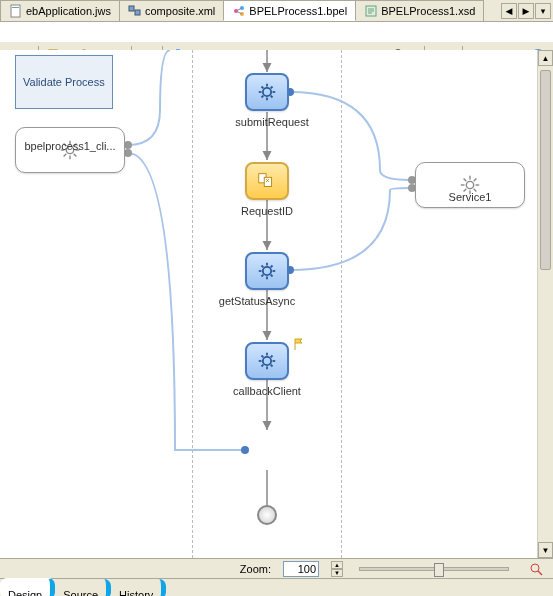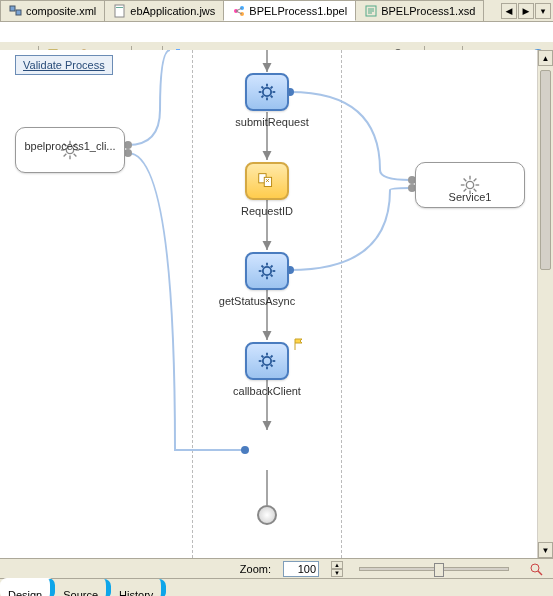--- a/index.html
+++ b/index.html
@@ -19,21 +19,21 @@
 .tsep { width: 1px; height: 20px; background: #aca899; margin: 0 2px; }
 .dropdown-arrow { font-size: 7px; margin-left: 1px; color: #666; }
 .spacer { flex: 1; }
 
 
 .canvas-wrap { position: absolute; top: 50px; left: 0; right: 16px; bottom: 38px; background: #fff; overflow: hidden; }
 .vscroll { position: absolute; top: 50px; right: 0; width: 16px; bottom: 38px; background: #ece9d8; border-left: 1px solid #d4d0c8; }
 .vscroll-thumb { position: absolute; top: 20px; left: 2px; right: 2px; height: 200px; background: #d4d0c8; border: 1px solid #aca899; border-radius: 2px; }
 .vscroll-btn { position: absolute; left: 0; right: 0; height: 16px; background: #ece9d8; border: 1px solid #aca899; display:flex; align-items:center; justify-content:center; font-size:8px; }
 
-.validate-btn { position: absolute; top: 5px; left: 15px; padding: 3px 7px; border: 1px solid #6b8cb5; background: #eaf0f8; color: #2a4d7a; cursor: pointer; font-size: 11px; text-decoration: underline; }
+.validate-btn { position: absolute; top: 5px; left: 15px; padding: 20px 7px; border: 1px solid #6b8cb5; background: #eaf0f8; color: #2a4d7a; cursor: pointer; font-size: 11px; }
 
 
 .lane-border { position: absolute; border-left: 1px dashed #bbb; border-right: 1px dashed #bbb; top: 0; bottom: 0; }
 
 
 .node-box { position: absolute; border: 2px solid; border-radius: 8px; display: flex; align-items: center; justify-content: center; background: #fff; box-shadow: 0 1px 2px rgba(0,0,0,0.15); }
 .node-box.rounded-big { border-radius: 10px; }
 .gear { width: 22px; height: 22px; }
 .node-label { position: absolute; font-size: 11px; color: #333; text-align: center; width: 120px; }
 
@@ -59,37 +59,37 @@
 .bottomtabs { position: absolute; left: 0; right: 0; bottom: 0; height: 18px; background: #ece9d8; border-top: 1px solid #aca899; display: flex; }
 .btab { padding: 10px 8px; border-right: 5px solid #0ea5e9; font-size: 11px; cursor: pointer; border-radius: 7px; }
 .btab.active { background: #fff; border-top: 1px solid #fff; margin-top: -1px; }
 
 .eye-icon, .help-icon { width:16px; height:16px; }
 </style>
 </head>
 <body>
 
 <div class="tabbar">
+  <div class="tab">
+    <span class="tab-icon">
+        <svg viewBox="0 0 14 14">
+          <rect x="2" y="1" width="9" height="12" fill="#fff" stroke="#888"></rect>
+          <rect x="3" y="3" width="7" height="1" fill="#6a9"></rect>
+        </svg>
+      </span>
+    <span>ebApplication.jws</span>
+  </div>
   <div class="tab">
     <span class="tab-icon">
         <svg viewBox="0 0 14 14">
           <rect x="1" y="2" width="5" height="5" fill="#7aa3d4" stroke="#456"></rect>
           <rect x="7" y="6" width="5" height="5" fill="#7aa3d4" stroke="#456"></rect>
         </svg>
       </span>
     <span>composite.xml</span>
-  </div>
-  <div class="tab">
-    <span class="tab-icon">
-        <svg viewBox="0 0 14 14">
-          <rect x="2" y="1" width="9" height="12" fill="#fff" stroke="#888"></rect>
-          <rect x="3" y="3" width="7" height="1" fill="#6a9"></rect>
-        </svg>
-      </span>
-    <span>ebApplication.jws</span>
   </div>
   <div class="tab active">
     <span class="tab-icon">
         <svg viewBox="0 0 14 14">
           <circle cx="4" cy="7" r="2" fill="#f4a"></circle>
           <circle cx="10" cy="4" r="2" fill="#4af"></circle>
           <circle cx="10" cy="10" r="2" fill="#fa4"></circle>
           <line x1="4" y1="7" x2="10" y2="4" stroke="#888"></line>
           <line x1="4" y1="7" x2="10" y2="10" stroke="#888"></line>
         </svg>

